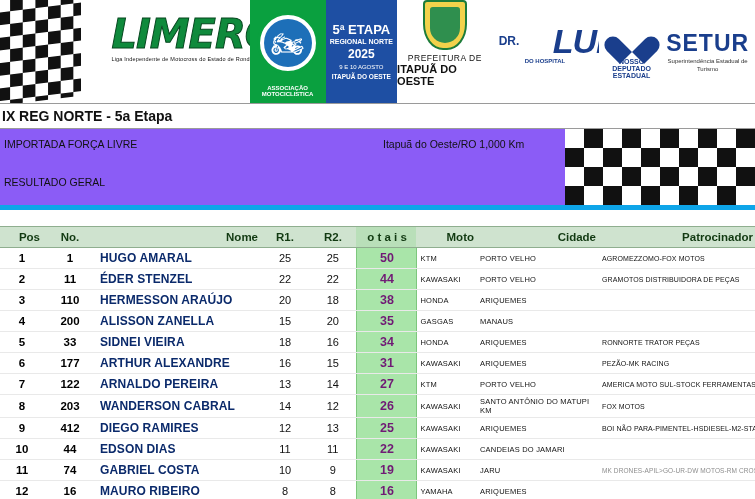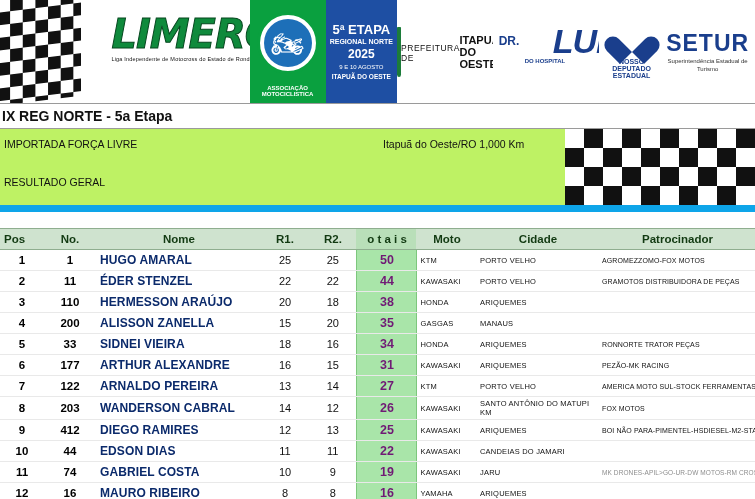--- a/index.html
+++ b/index.html
@@ -76,21 +76,21 @@
     text-align:center;padding:0 3px;
   }
   .blueblock .etapa{font-size:13px;font-weight:bold;line-height:13px;}
   .blueblock .reg{font-size:7px;font-weight:bold;margin-top:2px;line-height:8px;}
   .blueblock .yr{font-size:12px;font-weight:bold;margin-top:1px;}
   .blueblock .dt{font-size:6px;margin-top:3px;line-height:7px;}
   .blueblock .city{font-size:6.5px;font-weight:bold;margin-top:2px;}
 
   .prefeitura{
     width:108px;background:#ffffff;position:relative;
-    display:flex;flex-direction:row;align-items:center;justify-content:flex-start;
+    display:flex;flex-direction:column;align-items:center;justify-content:flex-start;
   }
   .brasao{
     width:40px;height:46px;
     background:#f2d24b;
     border:2px solid #1c7c3a;
     border-radius:4px 4px 20px 20px/4px 4px 26px 26px;
     position:relative;
   }
   .brasao:after{
     content:"";position:absolute;inset:5px;
@@ -147,21 +147,21 @@
   .title-bar{
     height:24px;border-top:1px solid #9a9a9a;border-bottom:1px solid #9a9a9a;
     display:flex;align-items:center;
     font-size:14px;font-weight:bold;color:#111;
     padding-left:2px;
     background:#fff;
   }
 
   
   .info{
-    position:relative;height:76px;border-bottom:7px solid #0ea5e9;background:#bef264;
+    position:relative;height:76px;border-bottom:5px solid #0ea5e9;background:#8b5cf6;
   }
   .info .row1{
     position:absolute;left:4px;top:9px;font-size:10.5px;color:#111;
   }
   .info .row2{
     position:absolute;left:4px;top:47px;font-size:10.5px;color:#111;
   }
   .info .km{
     position:absolute;left:383px;top:9px;font-size:10.5px;color:#111;
   }
@@ -174,27 +174,27 @@
   .spacer{height:16px;background:#fff;}
   table{
     border-collapse:collapse;width:755px;table-layout:fixed;
     font-size:11px;
   }
   thead th{
     background:#cfe3cf;
     color:#123a12;
     font-weight:bold;
     font-size:11.5px;
-    text-align:center;
+    text-align:right;
     padding:4px 2px 4px 4px;
     border-top:1px solid #8fae8f;
     border-bottom:1px solid #8fae8f;
     white-space:nowrap;
   }
-  th.c-pos{width:36px;text-align:left;}
+  th.c-pos{width:36px;text-align:right;}
   th.c-no{width:48px;text-align:center;}
   th.c-nome{width:158px;}
   th.c-r{width:42px;text-align:center;}
   th.c-tot{width:54px;text-align:center;background:#b9dfb9;}
   th.c-moto{width:54px;}
   th.c-cid{width:116px;margin-top:20px;}
   th.c-pat{width:auto;}
 
   tbody td{
     padding:2px 2px 2px 4px;

